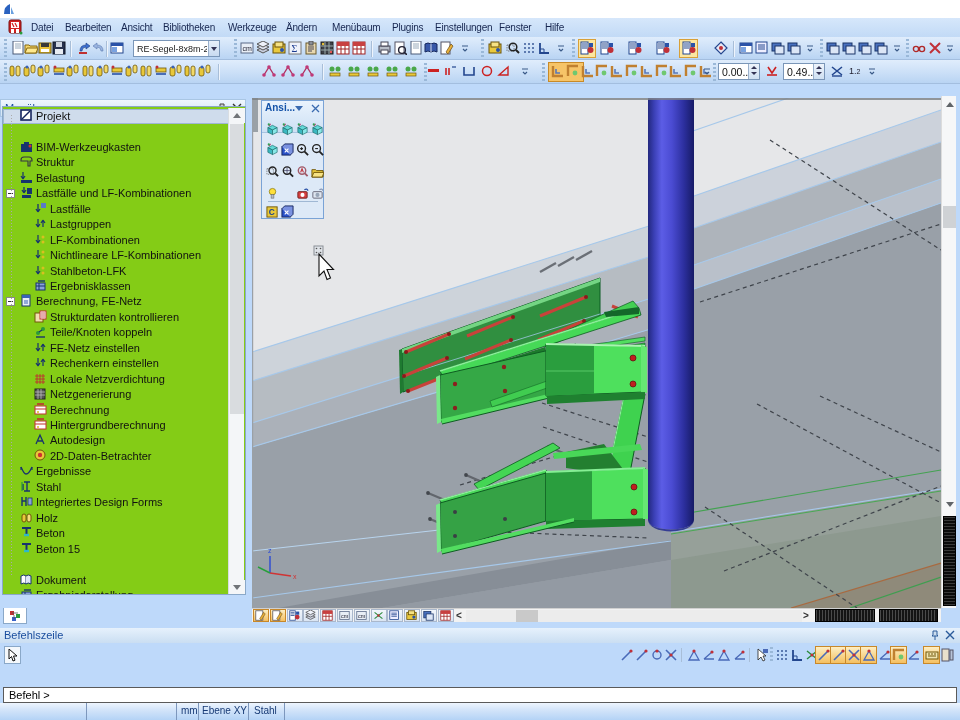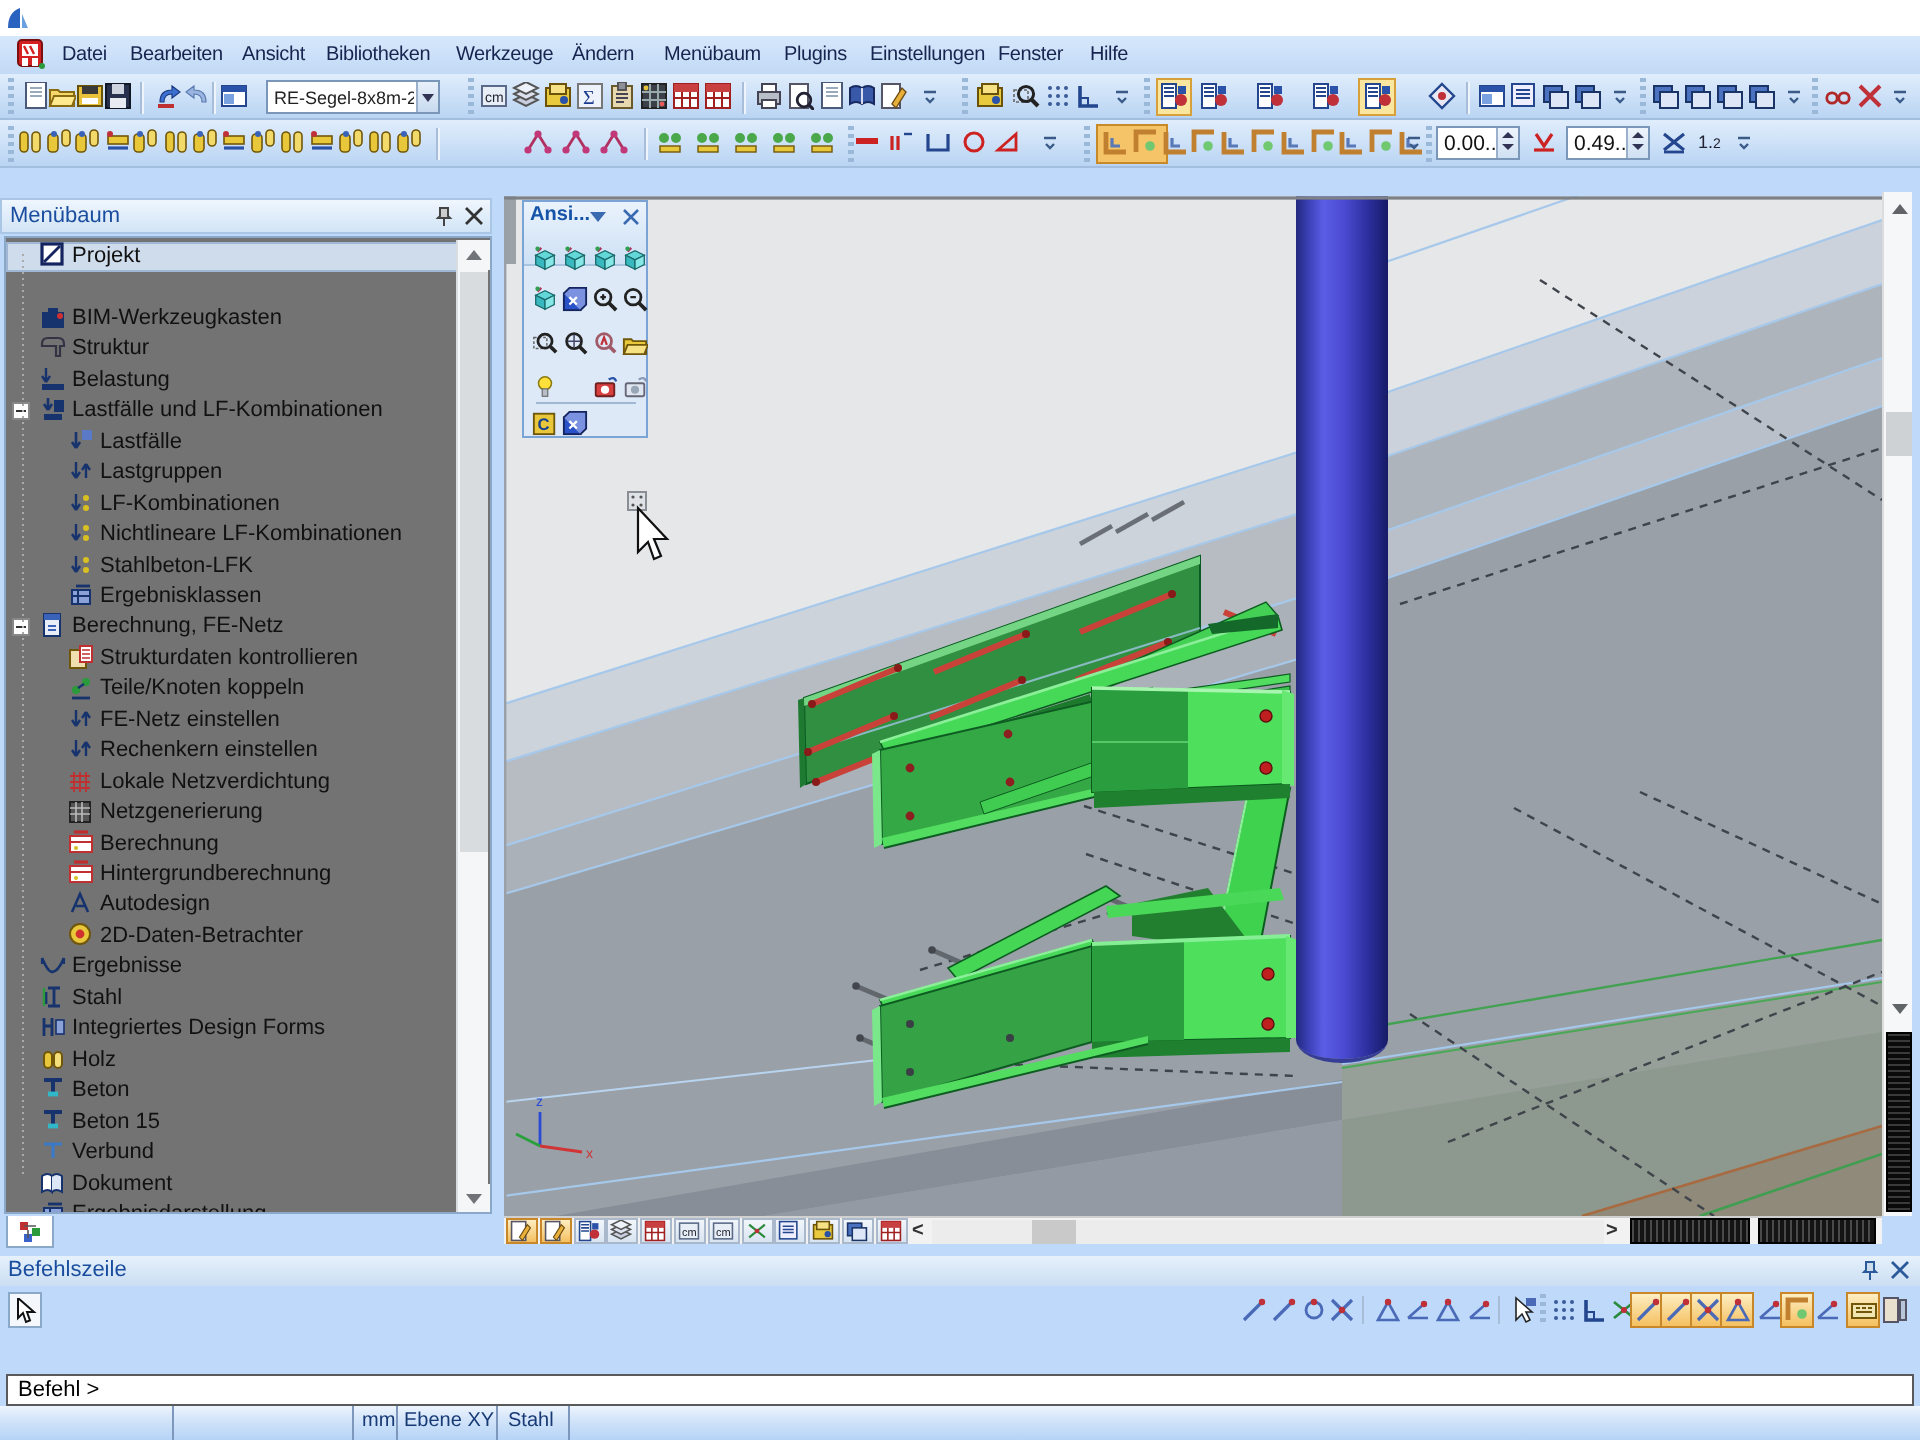--- a/index.html
+++ b/index.html
@@ -7,21 +7,21 @@
 #app{position:relative;width:960px;height:720px}
 #title{position:absolute;left:0;top:0;width:960px;height:18px;background:#fff;color:#000;font-size:10.5px}
 #title span{position:absolute;left:15px;top:3px;white-space:nowrap}
 #menu{position:absolute;left:0;top:18px;width:960px;height:19px;background:linear-gradient(#d6e7fb,#c2daf6);color:#16254f;font-size:10px;letter-spacing:-0.2px}
 #menu b{position:absolute;top:4px;font-weight:normal}
 .tbar{position:absolute;left:0;width:960px;background:linear-gradient(180deg,#e0edfc 0%,#cfe2f8 45%,#b9d4f3 100%)}
 #tb1{top:37px;height:23px;border-bottom:1px solid #a3bedf}
 #tb2{top:60px;height:24px;border-bottom:1px solid #a3bedf}
 #lpanel{position:absolute;left:0;top:99px;width:246px;height:526px}
 #lphead{position:absolute;left:0;top:0;width:246px;height:18px;background:linear-gradient(#eff6fe,#d2e4f6);border:1px solid #a9c6e4;color:#1a4d9e;font-size:11px}
-#tree{position:absolute;left:2px;top:19px;width:244px;height:489px;background:#737373;border:1px solid #8aa8c8;font-size:11px;color:#111;overflow:hidden}
+#tree{position:absolute;left:2px;top:7px;width:244px;height:489px;background:#84cc16;border:1px solid #8aa8c8;font-size:11px;color:#111;overflow:hidden}
 .trow{position:absolute;left:0;height:15px;width:226px;white-space:nowrap}
 .trow .lb{position:absolute;top:1px}
 .tsel{background:#cfdcec;box-shadow:inset 0 0 0 1px #9fb6d4}
 #tscroll{position:absolute;right:1px;top:1px;width:16px;height:487px;background:#f4f6f8;border-left:1px solid #d8dde2}
 
 #vp{position:absolute;left:252px;top:96px;width:689px;height:512px;background:#e6e7e9}
 #vscroll{position:absolute;left:941px;top:96px;width:15px;height:512px;background:#f6f7f8;border-left:1px solid #dcdcdc}
 #vbottom{position:absolute;left:252px;top:608px;width:689px;height:14px;background:#f2f2f2;border-top:1px solid #d0d0d0}
 #ansi{position:absolute;left:261px;top:100px;width:63px;height:119px;background:rgba(219,232,248,.93);border:1px solid #7aa3d6;font-size:10px}
 #cmdpanel{position:absolute;left:0;top:628px;width:960px;height:75px;background:#bed9fa}
@@ -850,26 +850,20 @@
             <rect x="7" y="3" width="4" height="8" rx="2" fill="#f4de7a" stroke="#70570a"></rect>
           </svg>
           <span class="lb" style="left:33px">Holz</span>
         </div>
         <div class="trow " style="top:434.59999999999997px">
           <svg class="abs" style="left:17px;top:0px" width="13" height="13" viewBox="0 0 13 13">
             <path d="M2 2 h9 M6.5 2 v6" stroke="#17336e" stroke-width="2"></path>
             <path d="M4 9 h5" stroke="#30b8c8" stroke-width="2.4"></path>
           </svg>
           <span class="lb" style="left:33px">Beton 15</span>
-        </div>
-        <div class="trow " style="top:450.04999999999995px">
-          <svg class="abs" style="left:17px;top:0px" width="13" height="13" viewBox="0 0 13 13">
-            <path d="M2 3 h9 M6.5 3 v7" stroke="#3a7ac8" stroke-width="1.6"></path>
-          </svg>
-          <span class="lb" style="left:33px">Verbund</span>
         </div>
         <div class="trow " style="top:465.5px">
           <svg class="abs" style="left:17px;top:0px" width="13" height="13" viewBox="0 0 13 13">
             <path d="M1 3 Q4 1 6 3 L6 11 Q4 9 1 11 Z" fill="#fff" stroke="#17336e"></path>
             <path d="M6 3 Q8 1 11 3 L11 11 Q8 9 6 11" fill="#dde6f6" stroke="#17336e"></path>
           </svg>
           <span class="lb" style="left:33px">Dokument</span>
         </div>
         <div class="trow " style="top:480.95px">
           <svg class="abs" style="left:17px;top:0px" width="13" height="13" viewBox="0 0 13 13">

